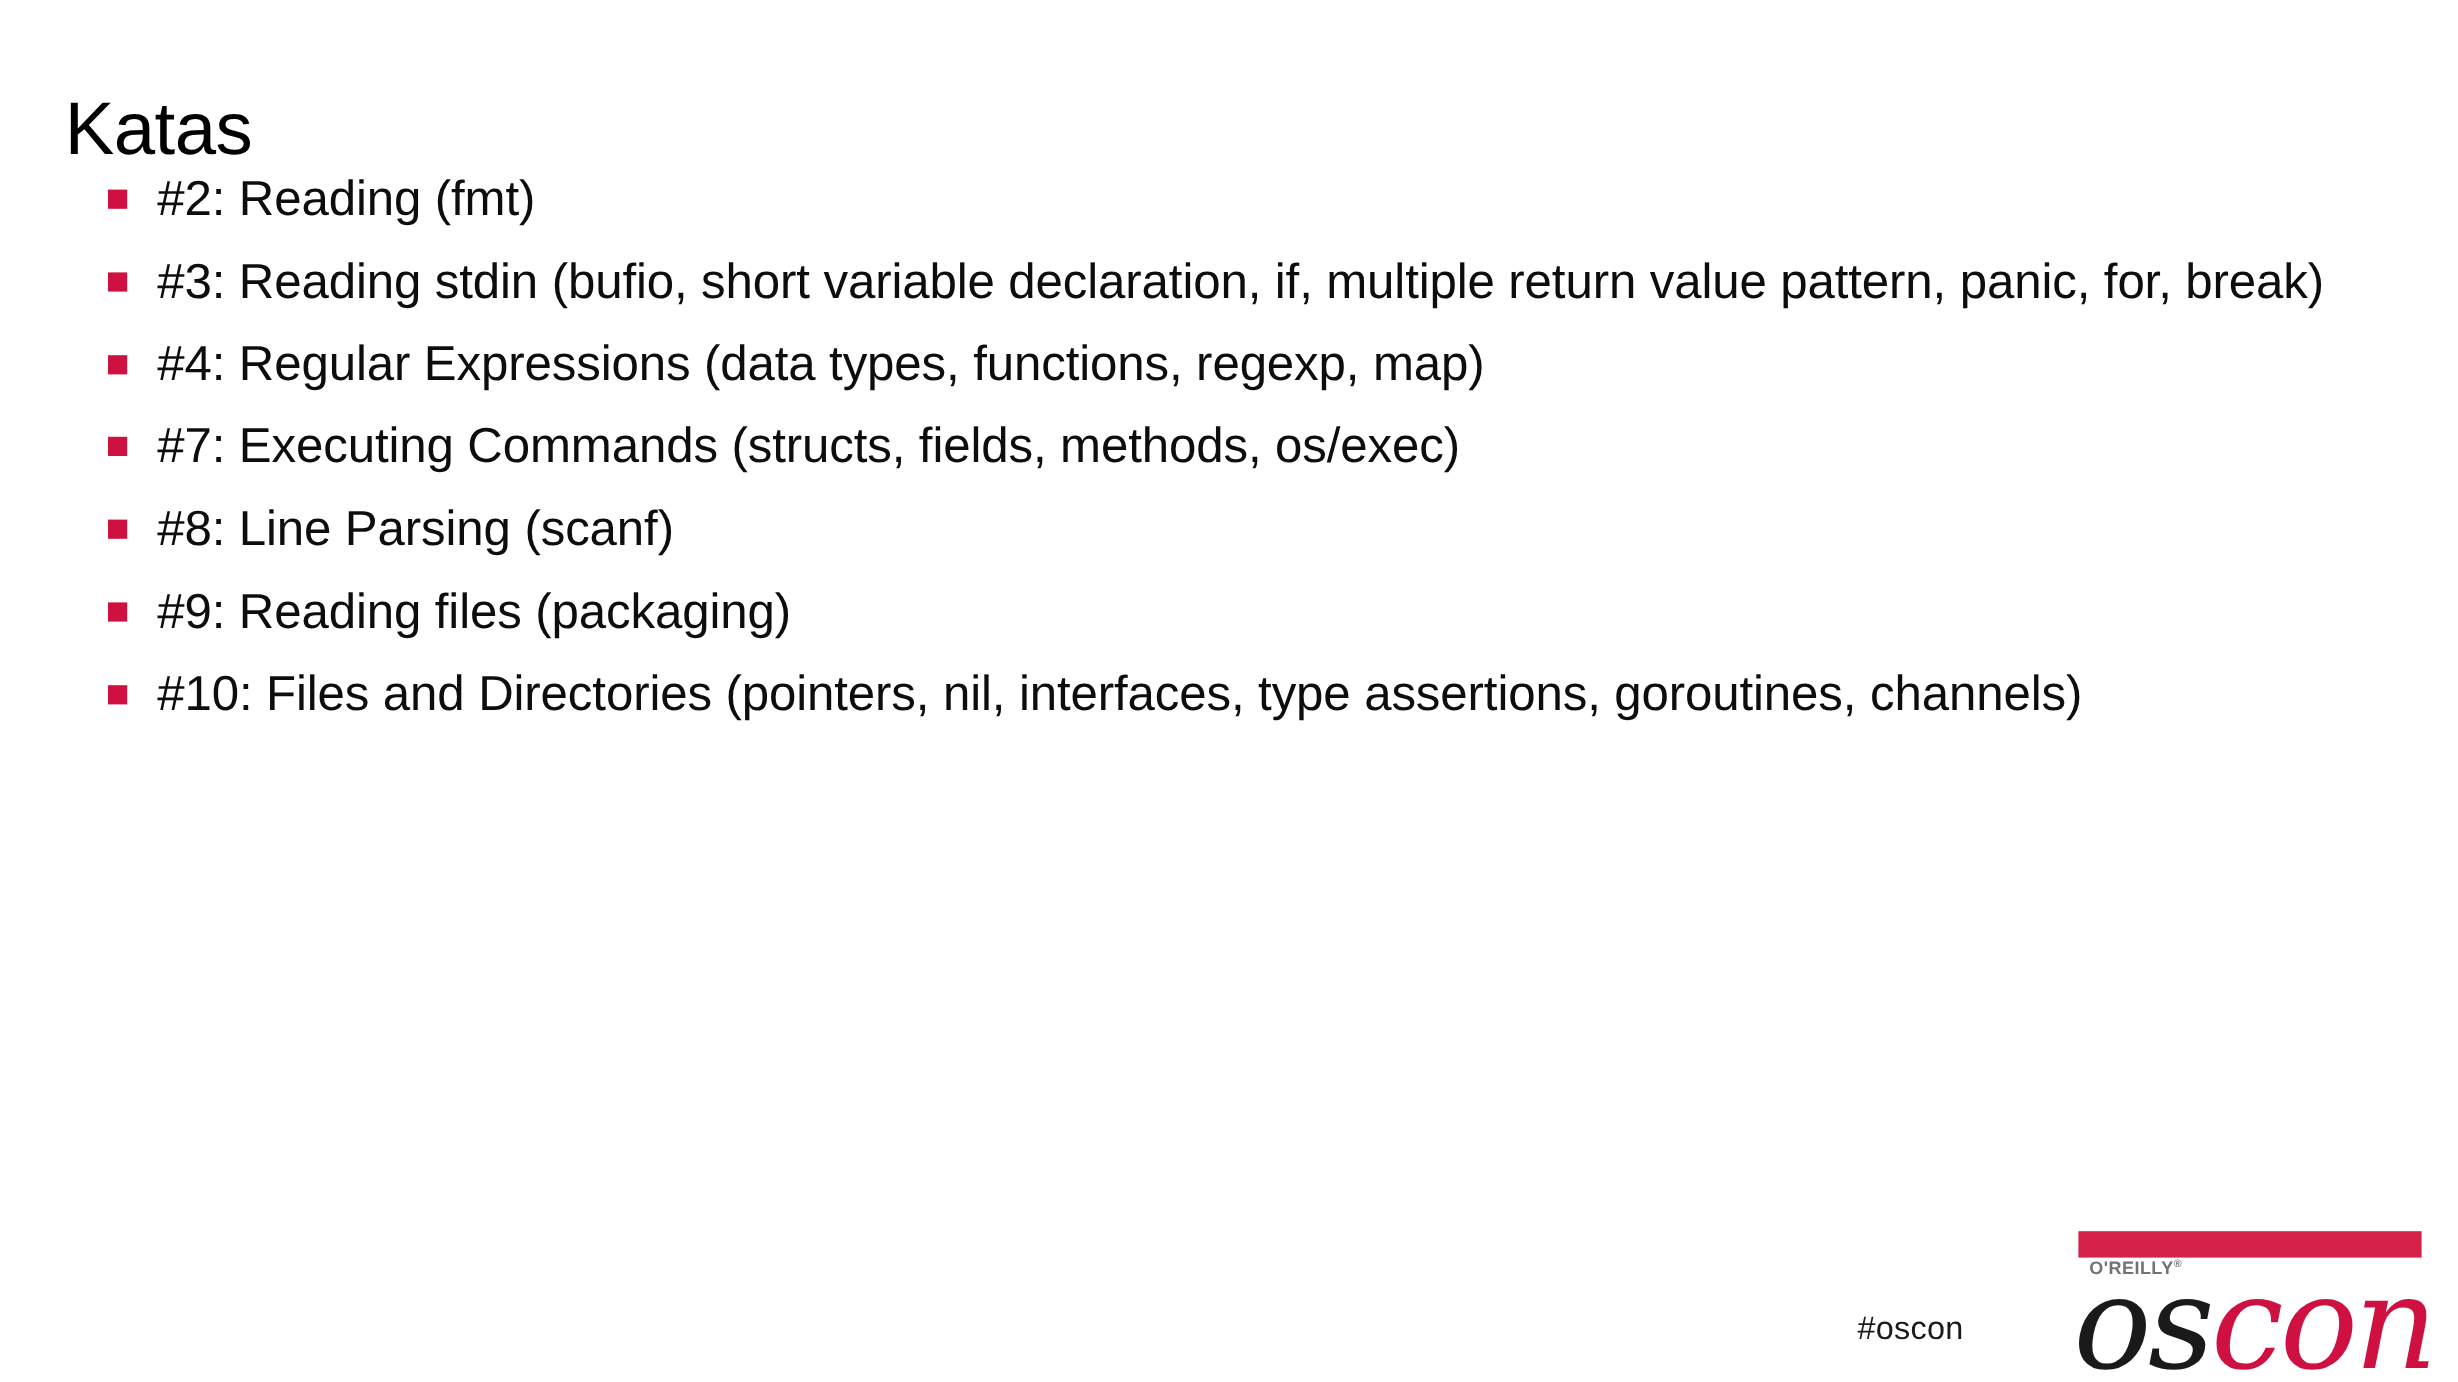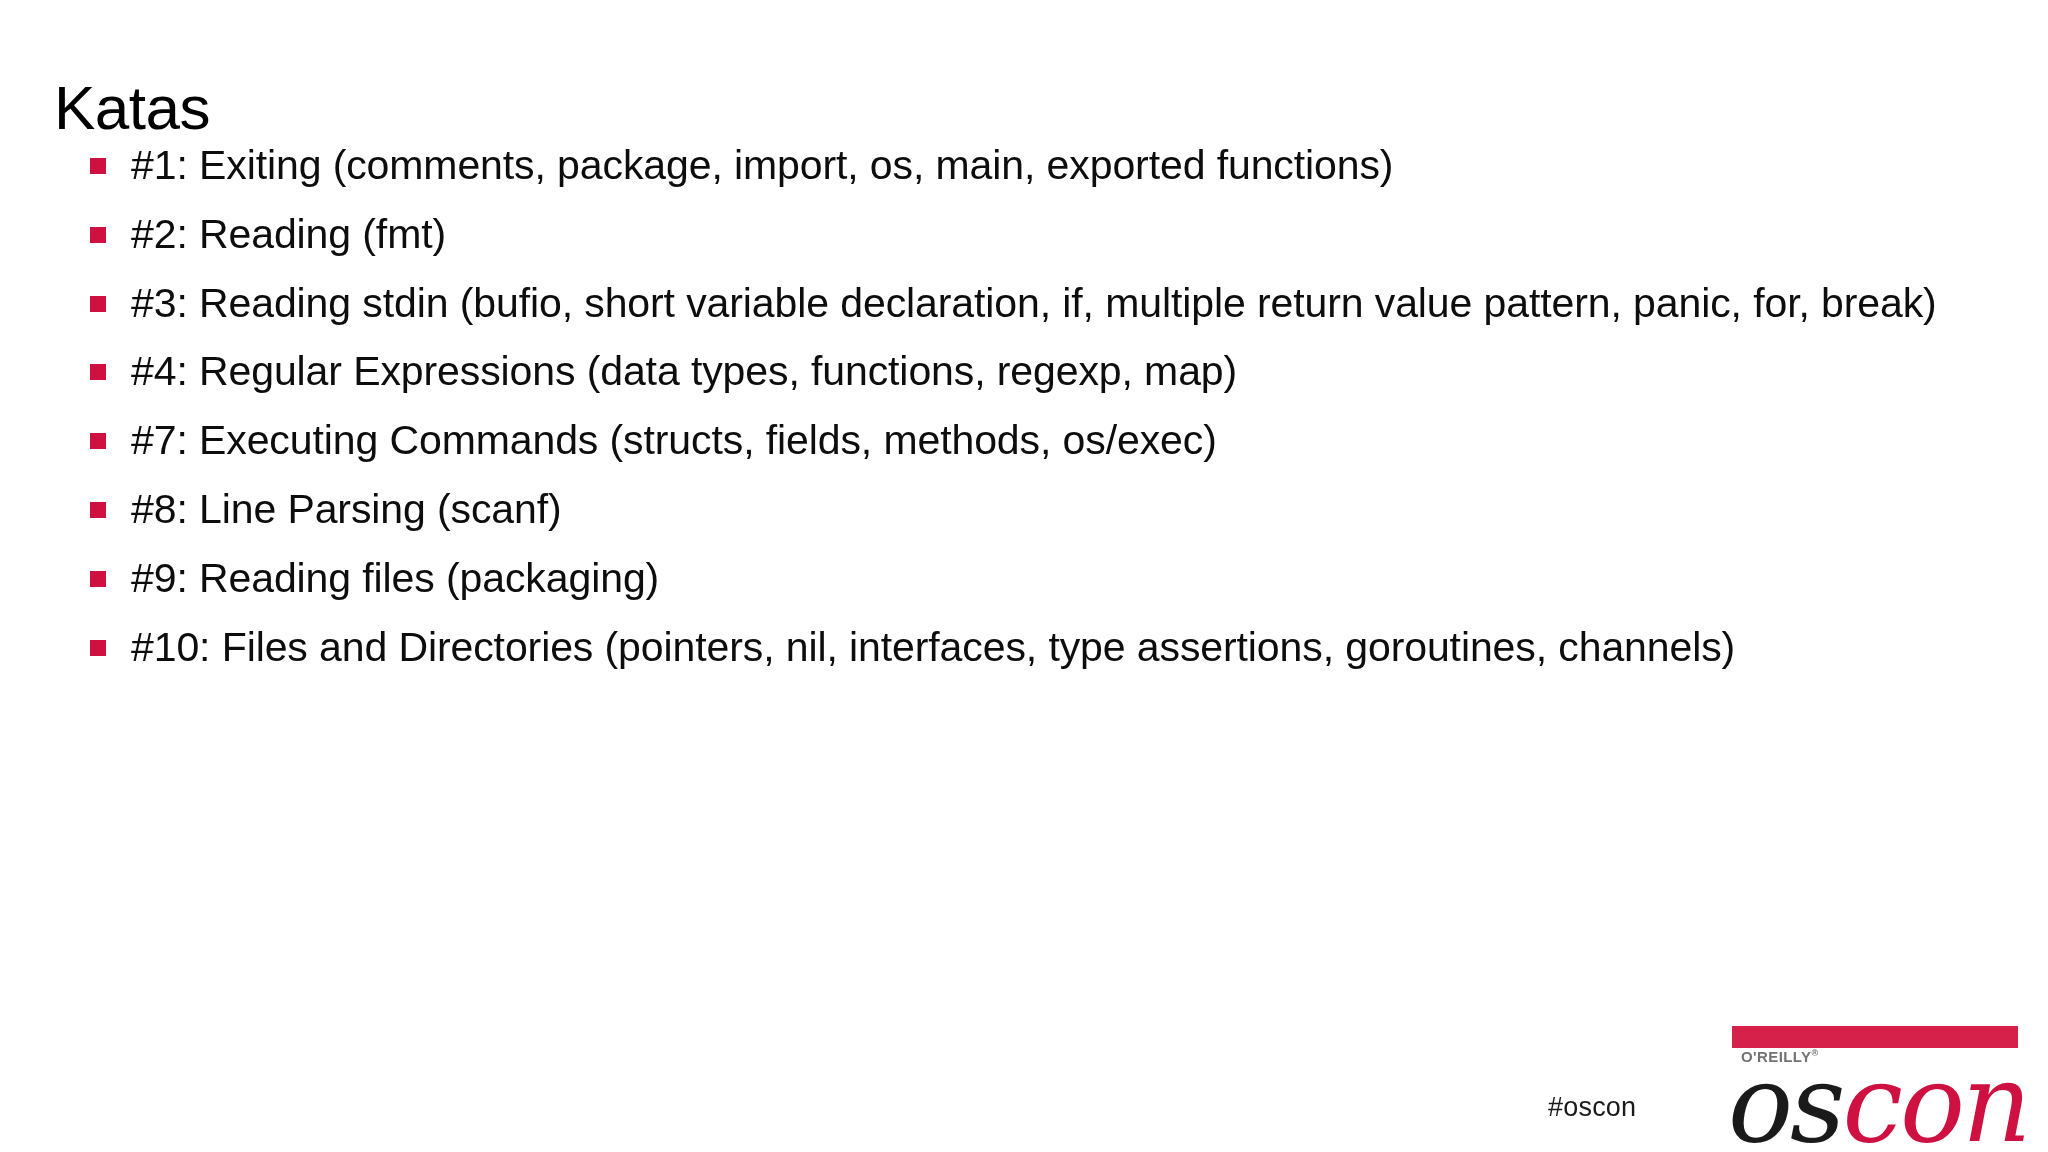--- a/index.html
+++ b/index.html
@@ -122,24 +122,20 @@
 </style>
 </head>
 <body>
 
 <div class="slide">
 
   <h1 class="slide-title">Katas</h1>
 
   <div class="bullet-list">
 
-    <div class="bullet-row">
-      <span class="bullet-marker"></span>
-      <span class="bullet-text">#1: Exiting (comments, package, import, os, main, exported functions)</span>
-    </div>
 
     <div class="bullet-row">
       <span class="bullet-marker"></span>
       <span class="bullet-text">#2: Reading (fmt)</span>
     </div>
 
     <div class="bullet-row">
       <span class="bullet-marker"></span>
       <span class="bullet-text">#3: Reading stdin (bufio, short variable declaration, if, multiple return value pattern, panic, for, break)</span>
     </div>

